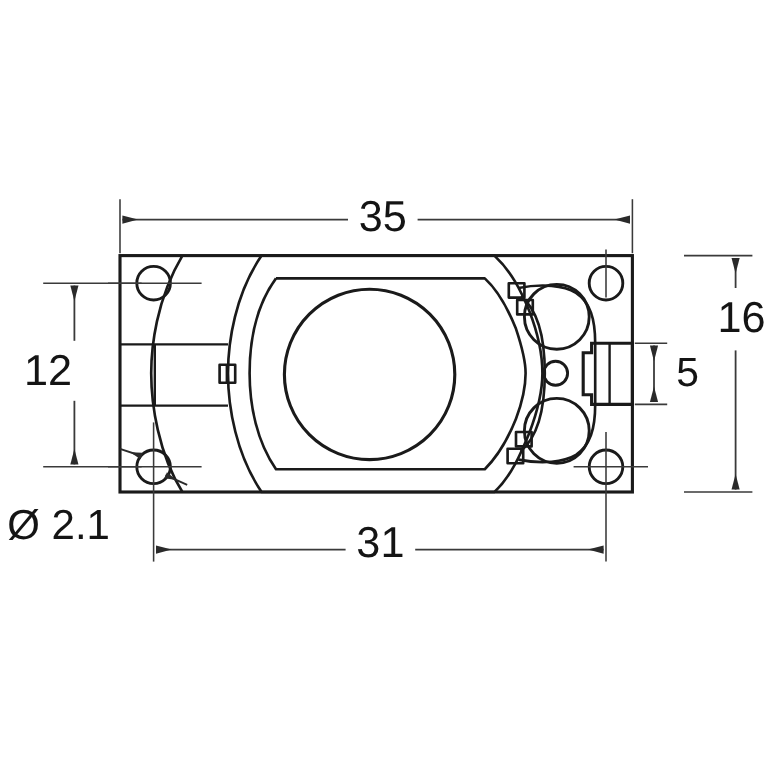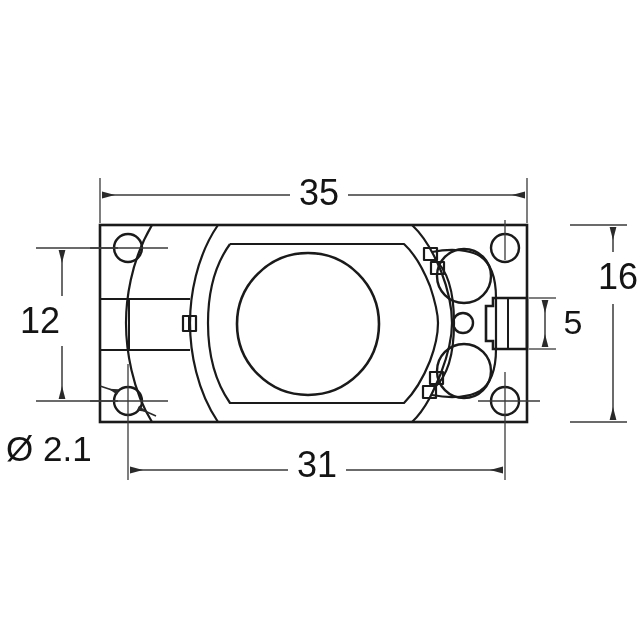--- a/index.html
+++ b/index.html
@@ -11,21 +11,21 @@
   body {
     width: 640px;
     height: 640px;
     font-family: "Liberation Sans", sans-serif;
     overflow: hidden;
     position: relative;
   }
   #drawing-root {
     position: absolute;
     left: 0;
-    top: 12px;
+    top: 0;
     width: 640px;
     height: 573px;
   }
   svg#tech-drawing {
     display: block;
     width: 640px;
     height: 640px;
     background: #ffffff;
   }
   .outline {

